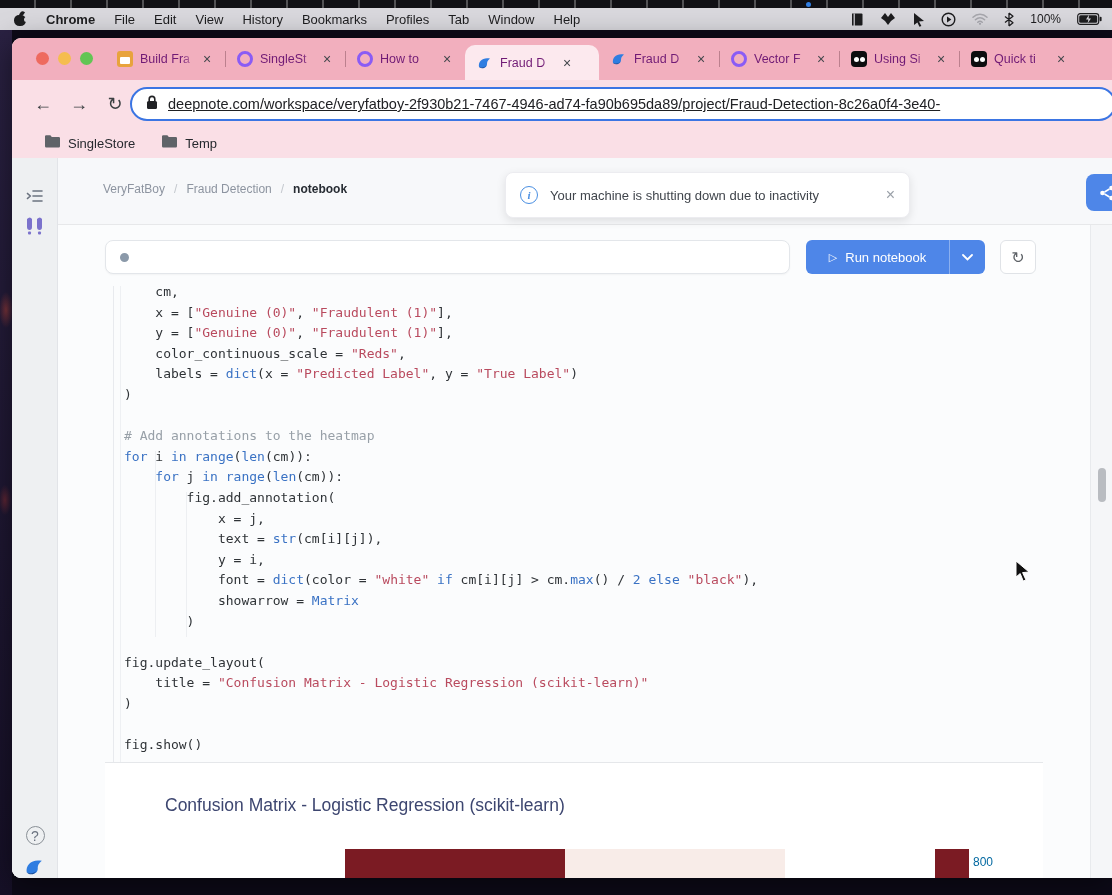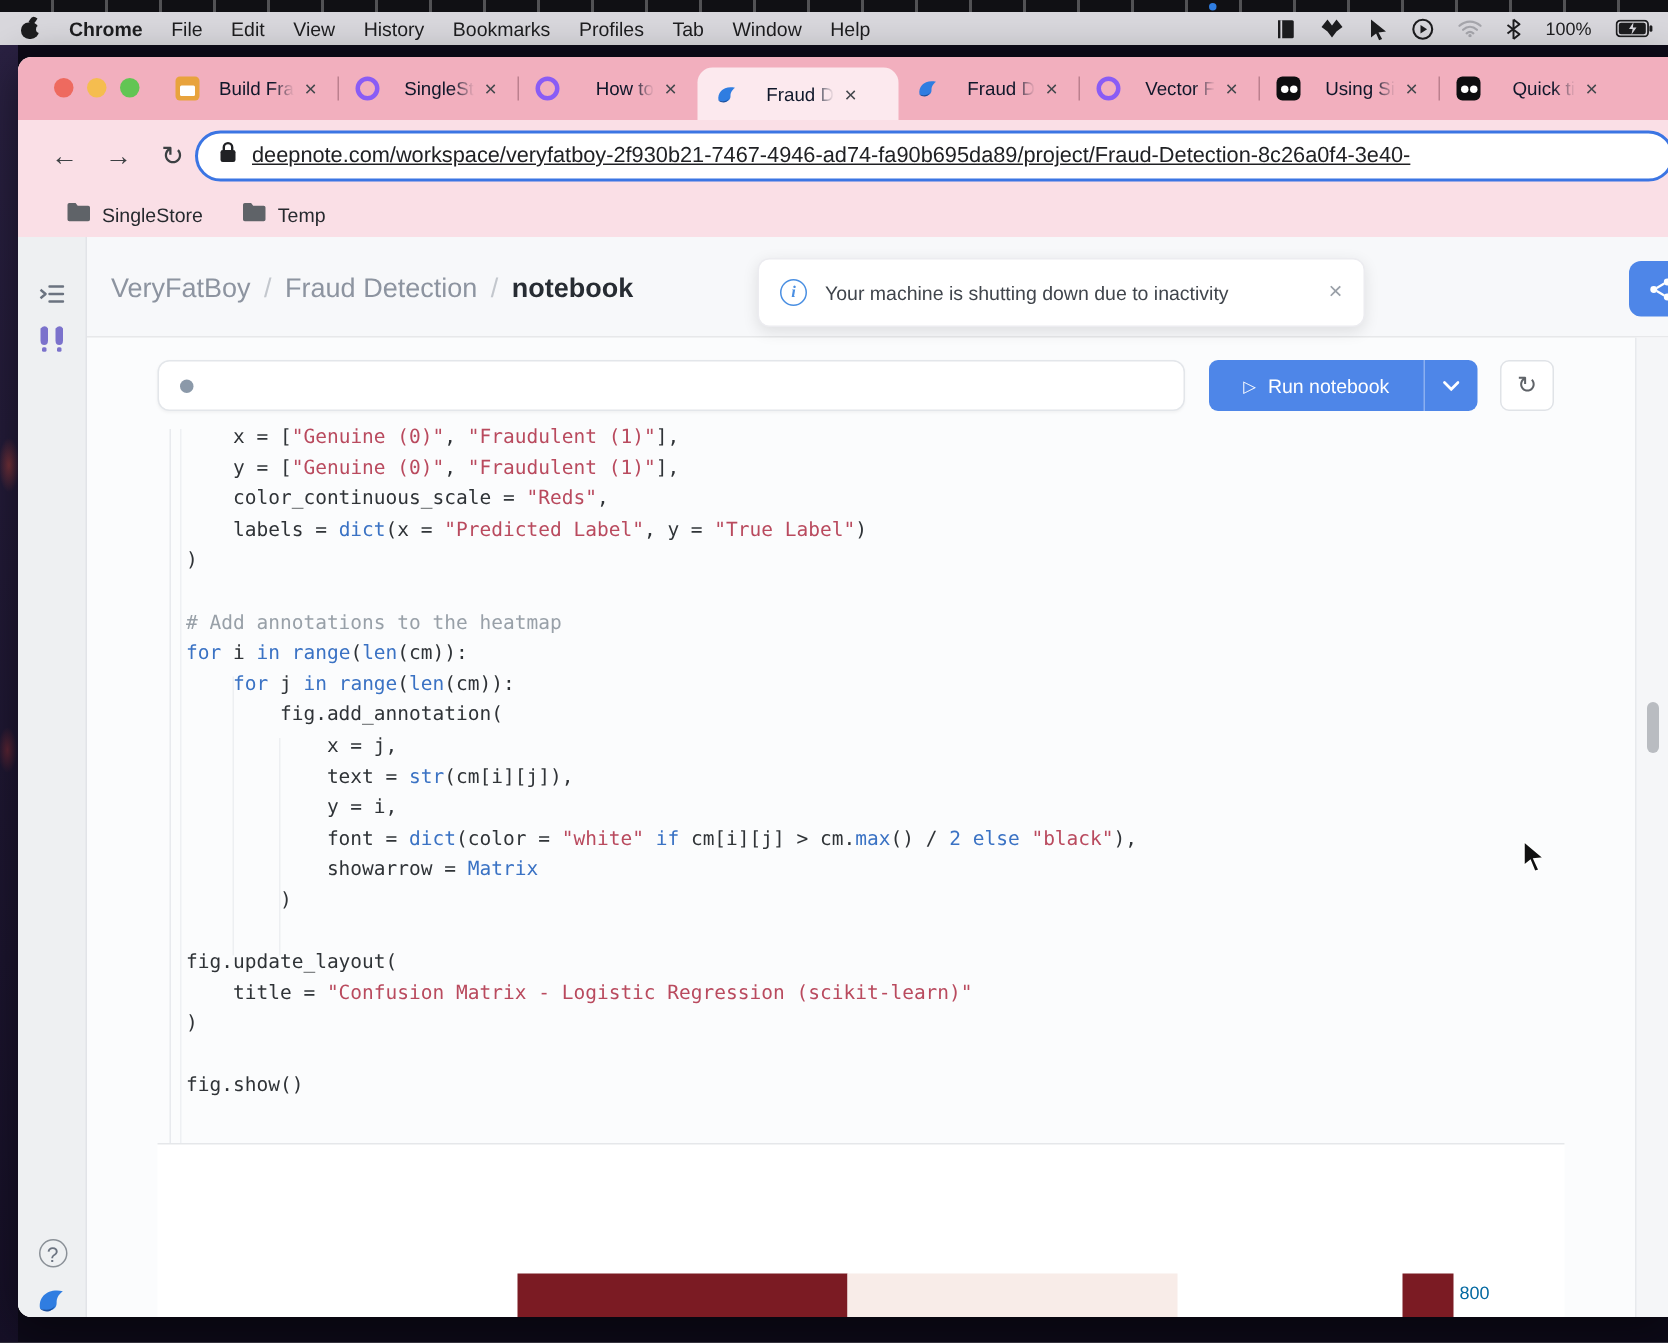--- a/index.html
+++ b/index.html
@@ -41,22 +41,22 @@
 
   
   .tabstrip { position:relative; height:42px; background:#f2afbe; display:flex; align-items:flex-end; }
   .lights { position:absolute; left:24px; top:14px; display:flex; gap:9px; }
   .light { width:13px; height:13px; border-radius:50%; }
   .light.r { background:#ee6a5f; } .light.y { background:#f5bd4f; } .light.g { background:#62c554; }
   .tabs { display:flex; margin-left:93px; height:42px; align-items:flex-end; }
   .tab { position:relative; width:120px; height:42px; display:flex; align-items:center; gap:7px; padding:0 8px 0 12px; cursor:pointer; }
   .tab.sep::before { content:""; position:absolute; left:0; top:13px; width:1px; height:16px; background:rgba(90,40,55,.35); }
   .tab.active { width:134px; height:35px; background:#fce9ee; border-radius:10px 10px 0 0; }
-  .tab-label { font-size:12.5px; color:#0f172a; font-weight:500; white-space:nowrap; overflow:hidden; max-width:56px; flex:1 1 auto;
-    -webkit-mask-image:linear-gradient(90deg,#000 75%,transparent); mask-image:linear-gradient(90deg,#000 75%,transparent);text-align:right; }
+  .tab-label { font-size:12.5px; color:#701a75; font-weight:500; white-space:nowrap; overflow:hidden; max-width:56px; flex:1 1 auto;
+    -webkit-mask-image:linear-gradient(90deg,#000 75%,transparent); mask-image:linear-gradient(90deg,#000 75%,transparent); }
   .tab-close { font-size:14px; line-height:1; color:#43474c; flex:0 0 auto; }
   .fav { width:16px; height:16px; flex:0 0 auto; position:relative; }
   .fav-window-orange { background:#e8a33d; border-radius:3px; }
   .fav-window-orange::after { content:""; position:absolute; left:3px; top:6px; width:10px; height:7px; background:#fff; border-radius:1px; }
   .fav-purple-ring { border-radius:50%; border:3.5px solid #8a5cf5; background:transparent; }
   .fav-video-black { background:#0d0d0f; border-radius:4px; display:flex; align-items:center; justify-content:center; gap:1px; }
   .fav-video-black i { width:5px; height:5px; border-radius:50%; background:#fff; display:block; }
   .fav-deepnote svg { display:block; }
 
   
@@ -75,21 +75,21 @@
 
   
   .app { position:relative; height:720px; background:#fbfcfd; display:flex; }
   .rail { position:relative; width:46px; background:#eef0f2; border-right:1px solid #e2e4e8; flex:0 0 auto; }
   .rail-ic { position:absolute; left:0; width:46px; display:flex; justify-content:center; color:#6b7380; cursor:pointer; }
   .rail-help { font-size:14px; width:19px; height:19px; border:1.5px solid #8a9097; border-radius:50%; color:#6b7380;
     display:flex; align-items:center; justify-content:center; }
   .main { position:relative; flex:1; overflow:hidden; }
 
   .dn-header { position:absolute; left:0; top:0; right:0; height:67px; background:#f7f8fa; border-bottom:1px solid #e7e8ea; }
-  .breadcrumb { position:absolute; left:16px; top:24px; font-size:18px; color:#8d94a0; display:flex; gap:9px; }
+  .breadcrumb { position:absolute; left:45px; top:24px; font-size:12px; color:#8d94a0; display:flex; gap:9px; }
   .breadcrumb .part { cursor:pointer; }
   .breadcrumb .bc-sep { color:#c3c7cd; }
   .breadcrumb .part.last { color:#272c33; font-weight:600; }
 
   .toast { position:absolute; left:447px; top:14px; width:405px; height:46px; background:#fff; border:1px solid #ececf0;
     border-radius:8px; box-shadow:0 3px 10px rgba(0,0,0,.10); display:flex; align-items:center; padding:0 14px; gap:12px; z-index:5; }
   .info-ic { width:18px; height:18px; border:1.6px solid #4a8fe2; border-radius:50%; color:#4a8fe2;
     font-size:11px; font-weight:700; display:flex; align-items:center; justify-content:center; flex:0 0 auto; font-family:"Liberation Serif",serif; font-style:italic; }
   .toast-msg { font-size:13px; color:#40454c; flex:1; }
   .toast-close { color:#9aa0a8; font-size:16px; cursor:pointer; }
@@ -379,20 +379,21 @@
         </div>
 
         <div class="refresh-btn">↻</div>
 
         <div class="gutter"></div>
         <div class="gutter2"></div>
         <div class="guide1"></div>
         <div class="guide2"></div>
 
         <div class="code">
+            <div class="cl"><span class="sp">    cm,</span></div>
             <div class="cl"><span class="sp">    x = [</span><span class="ss">"Genuine (0)"</span><span class="sp">, </span><span class="ss">"Fraudulent (1)"</span><span class="sp">],</span></div>
             <div class="cl"><span class="sp">    y = [</span><span class="ss">"Genuine (0)"</span><span class="sp">, </span><span class="ss">"Fraudulent (1)"</span><span class="sp">],</span></div>
             <div class="cl"><span class="sp">    color_continuous_scale = </span><span class="ss">"Reds"</span><span class="sp">,</span></div>
             <div class="cl"><span class="sp">    labels = </span><span class="sb">dict</span><span class="sp">(x = </span><span class="ss">"Predicted Label"</span><span class="sp">, y = </span><span class="ss">"True Label"</span><span class="sp">)</span></div>
             <div class="cl"><span class="sp">)</span></div>
             <div class="cl">&nbsp;</div>
             <div class="cl"><span class="sc"># Add annotations to the heatmap</span></div>
             <div class="cl"><span class="sk">for</span><span class="sp"> i </span><span class="sk">in</span><span class="sp"> </span><span class="sb">range</span><span class="sp">(</span><span class="sb">len</span><span class="sp">(cm)):</span></div>
             <div class="cl"><span class="sp">    </span><span class="sk">for</span><span class="sp"> j </span><span class="sk">in</span><span class="sp"> </span><span class="sb">range</span><span class="sp">(</span><span class="sb">len</span><span class="sp">(cm)):</span></div>
             <div class="cl"><span class="sp">        fig.add_annotation(</span></div>
@@ -404,20 +405,21 @@
             <div class="cl"><span class="sp">        )</span></div>
             <div class="cl">&nbsp;</div>
             <div class="cl"><span class="sp">fig.update_layout(</span></div>
             <div class="cl"><span class="sp">    title = </span><span class="ss">"Confusion Matrix - Logistic Regression (scikit-learn)"</span></div>
             <div class="cl"><span class="sp">)</span></div>
             <div class="cl">&nbsp;</div>
             <div class="cl"><span class="sp">fig.show()</span></div>
           </div>
 
         <div class="output-card">
+          <div class="chart-title">Confusion Matrix - Logistic Regression (scikit-learn)</div>
           <div>
               <div class="hm-cell" style="left: 240px; width: 220px; background: rgb(123, 27, 35);"></div>
               <div class="hm-cell" style="left: 460px; width: 220px; background: rgb(248, 236, 232);"></div>
             </div>
           <div class="colorbar-seg" style="background: rgb(123, 27, 35);"></div>
           <div class="colorbar-tick">800</div>
         </div>
 
         <div class="scroll-gutter">
           <div class="scroll-thumb"></div>

